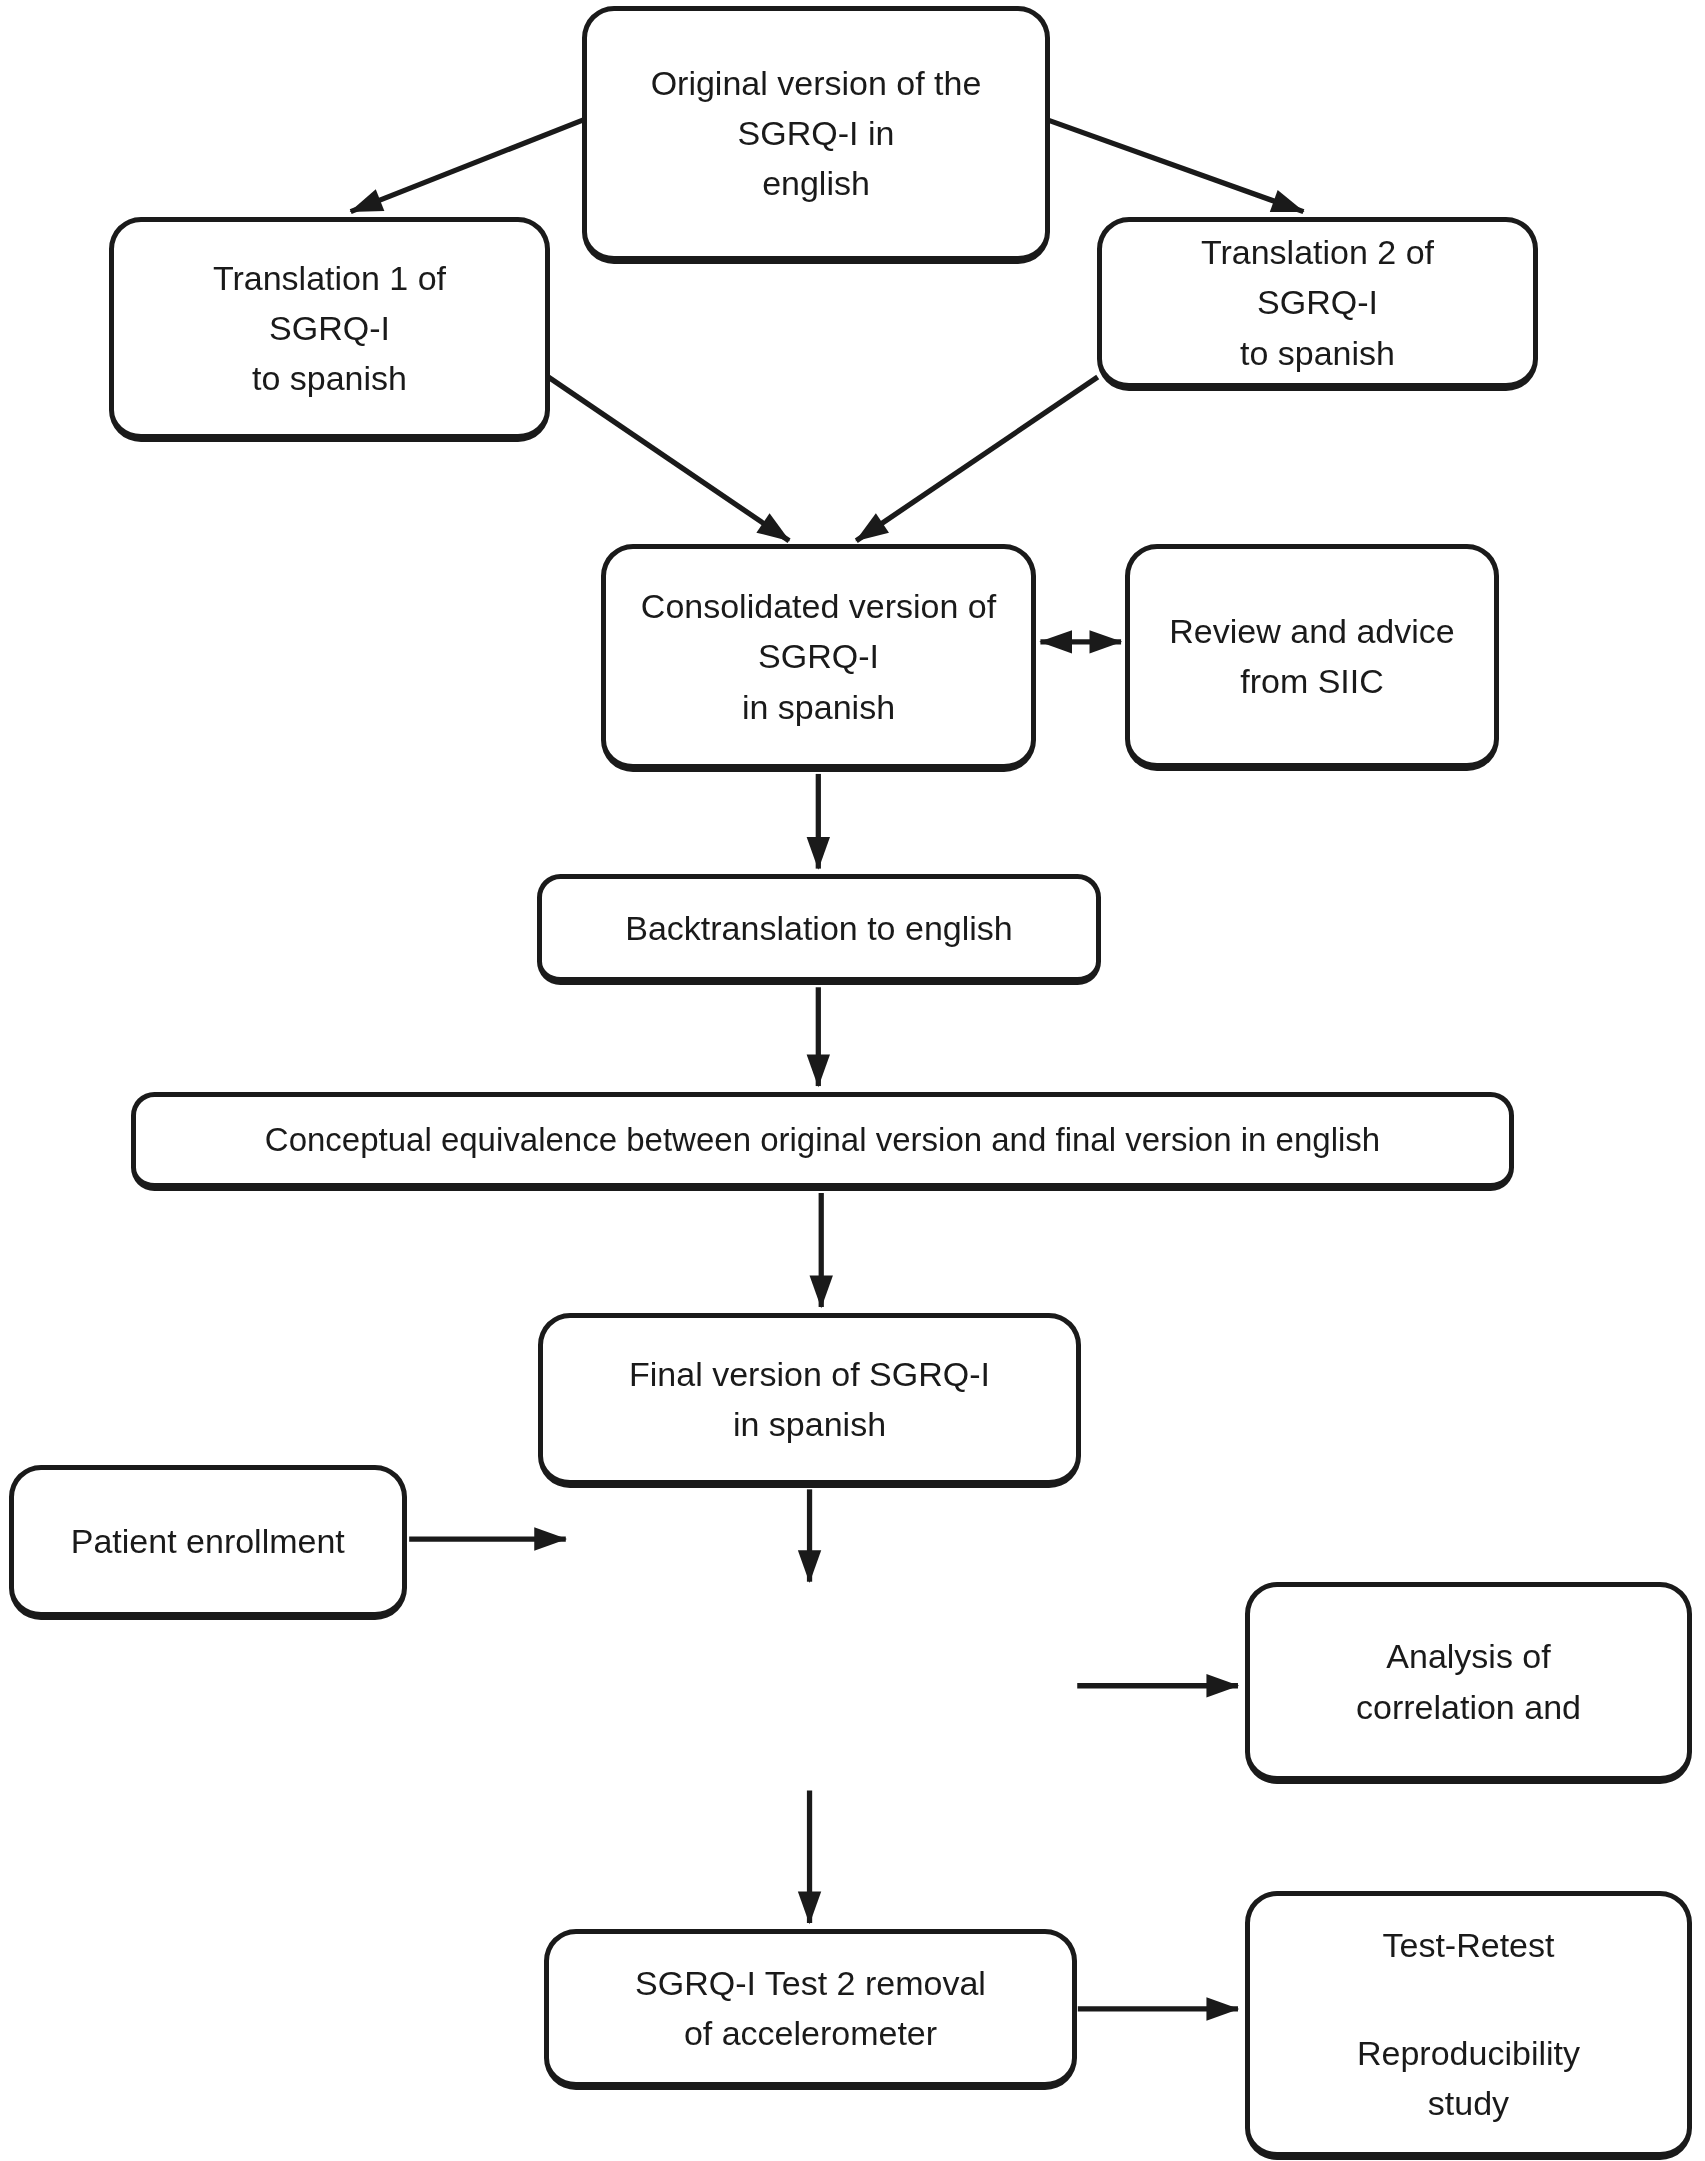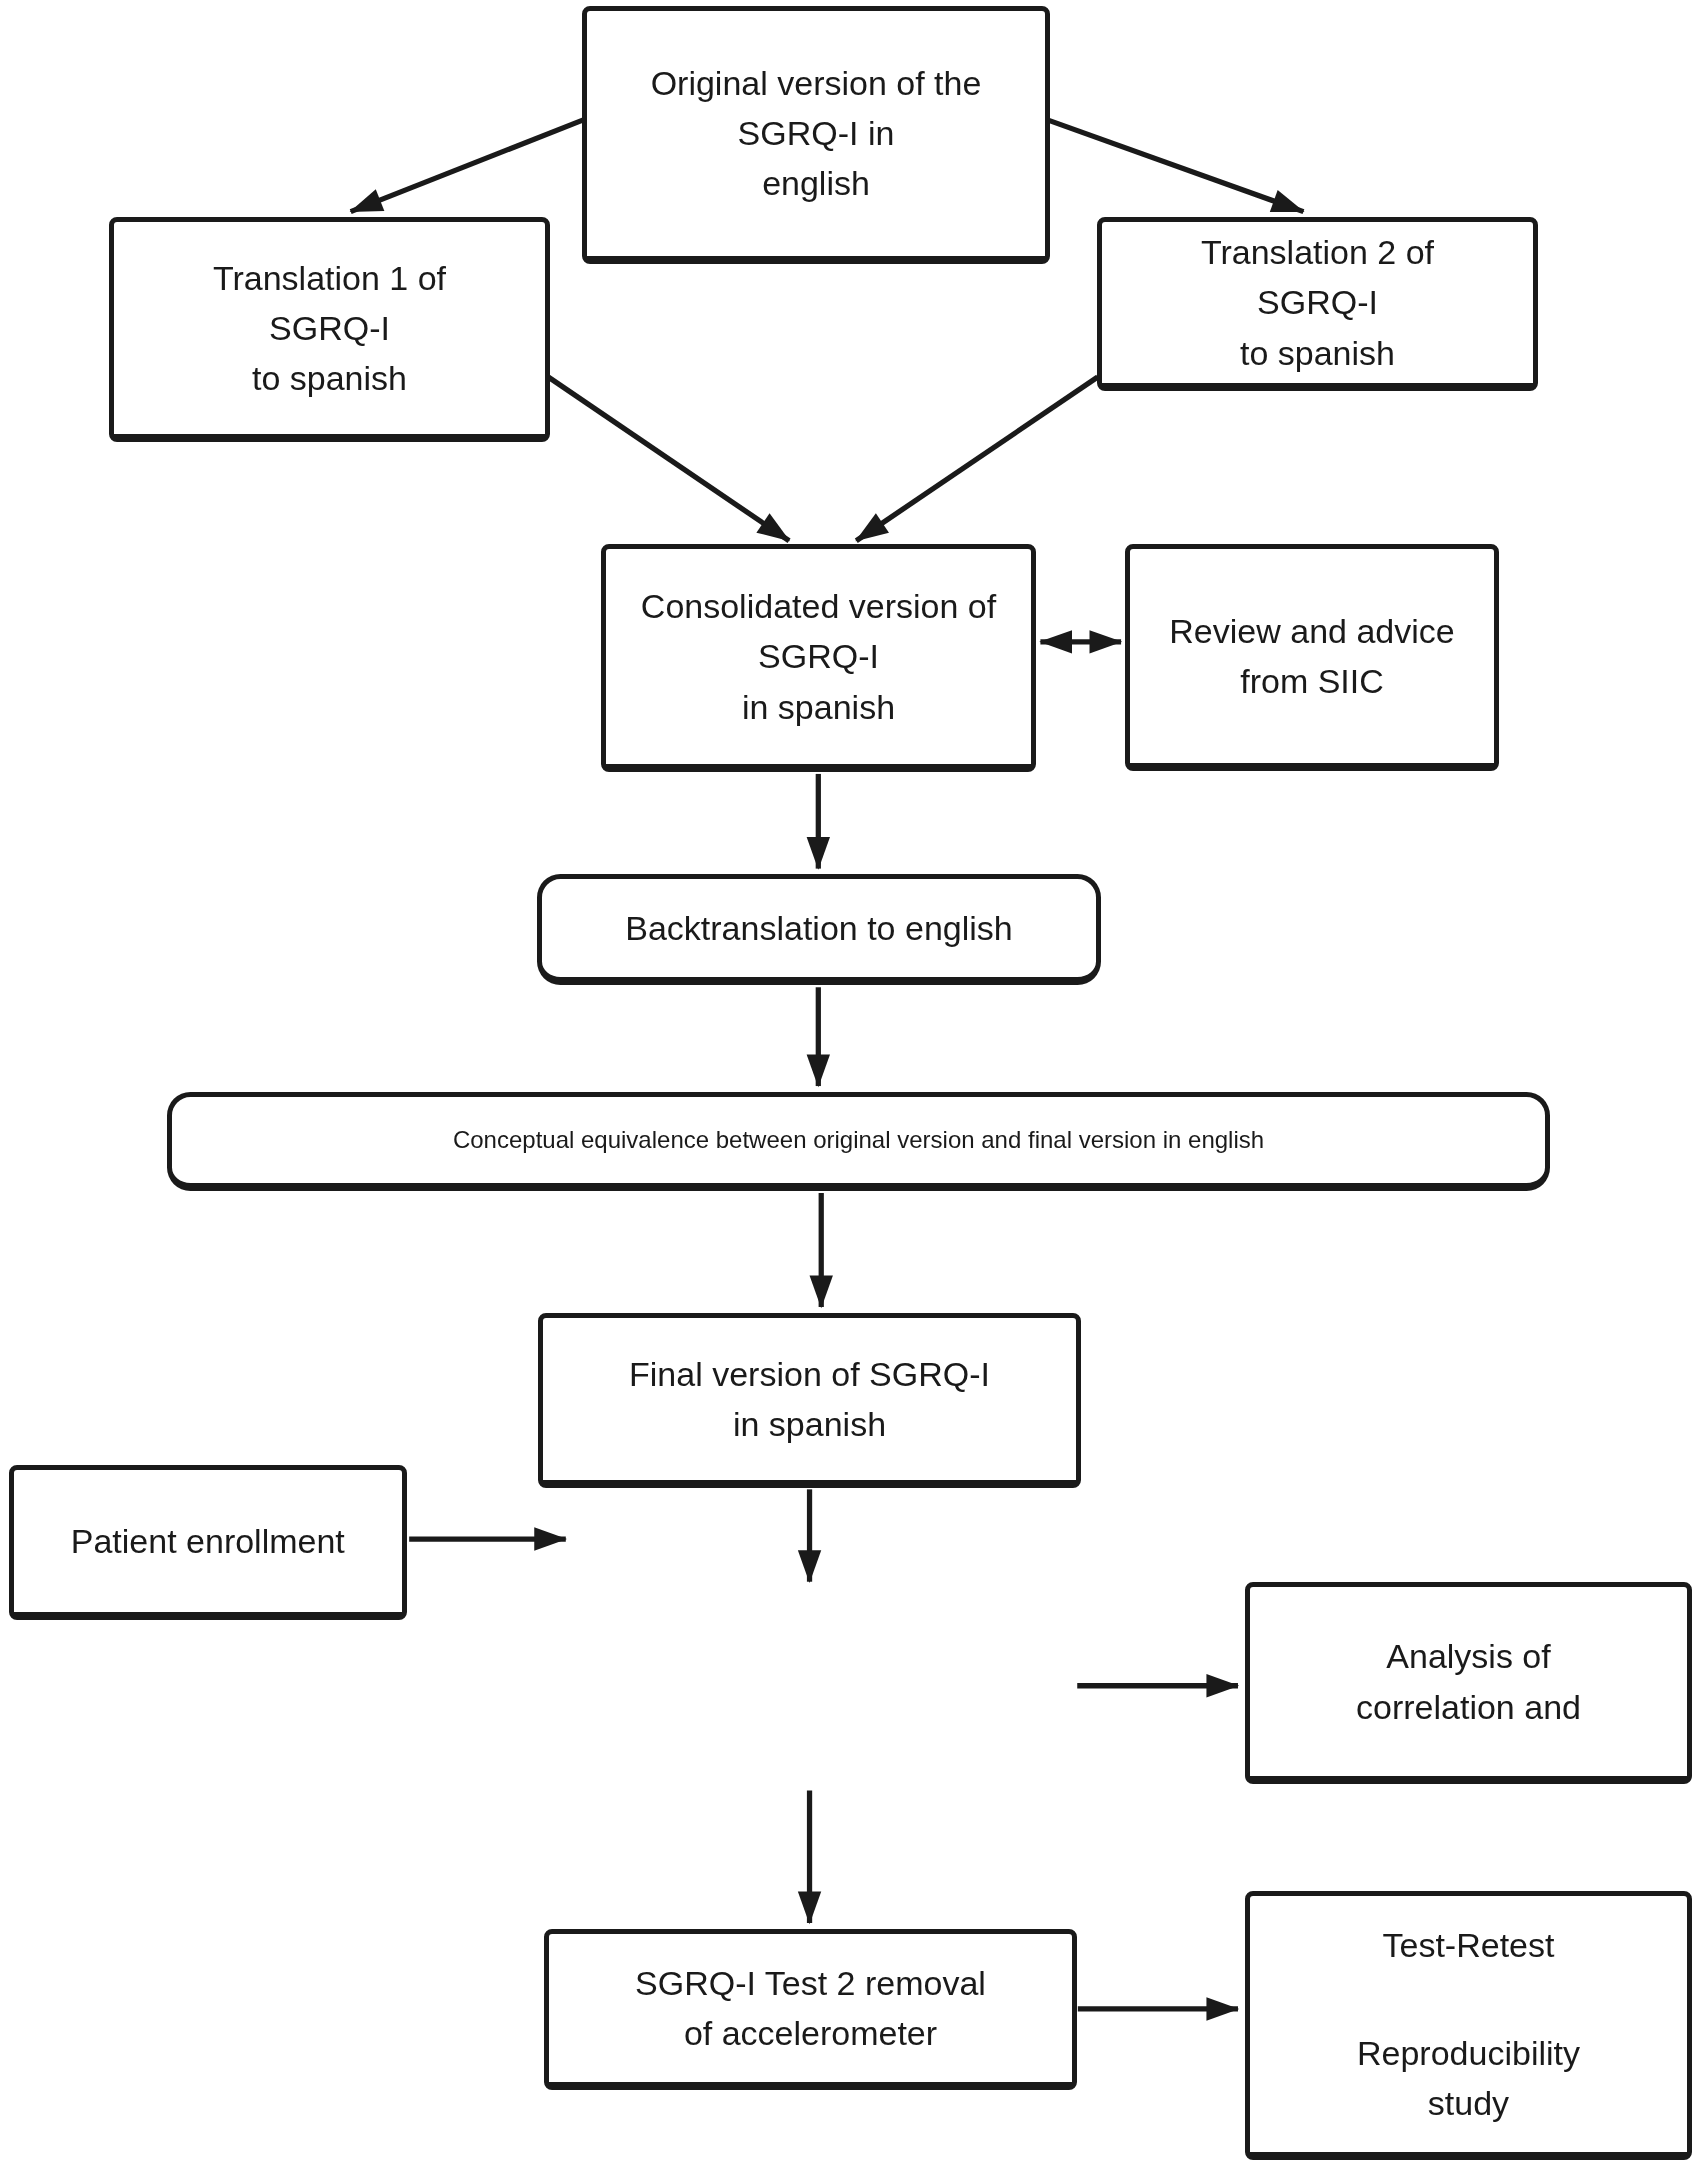--- a/index.html
+++ b/index.html
@@ -23,37 +23,36 @@
     width: 1705px;
     height: 2161px;
     z-index: 0;
   }
   .node {
     position: absolute;
     box-sizing: border-box;
     background: #ffffff;
     border: 5.3px solid #1a1a1a;
     border-bottom-width: 8.8px;
-    border-radius: 8px;
+    border-radius: 32px;
     display: flex;
     flex-direction: column;
     align-items: center;
     justify-content: center;
     text-align: center;
     font-size: 34px;
     line-height: 1.48;
     z-index: 1;
   }
   .node span {
     display: block;
     white-space: nowrap;
   }
   .node.wide {
-    font-size: 24px;
-    margin-left: 36px;
+    font-size: 33px;
   }
   .node.testretest {
     gap: 58px;
     justify-content: center;
   }
   .tr-block {
     display: flex;
     flex-direction: column;
     align-items: center;
   }

